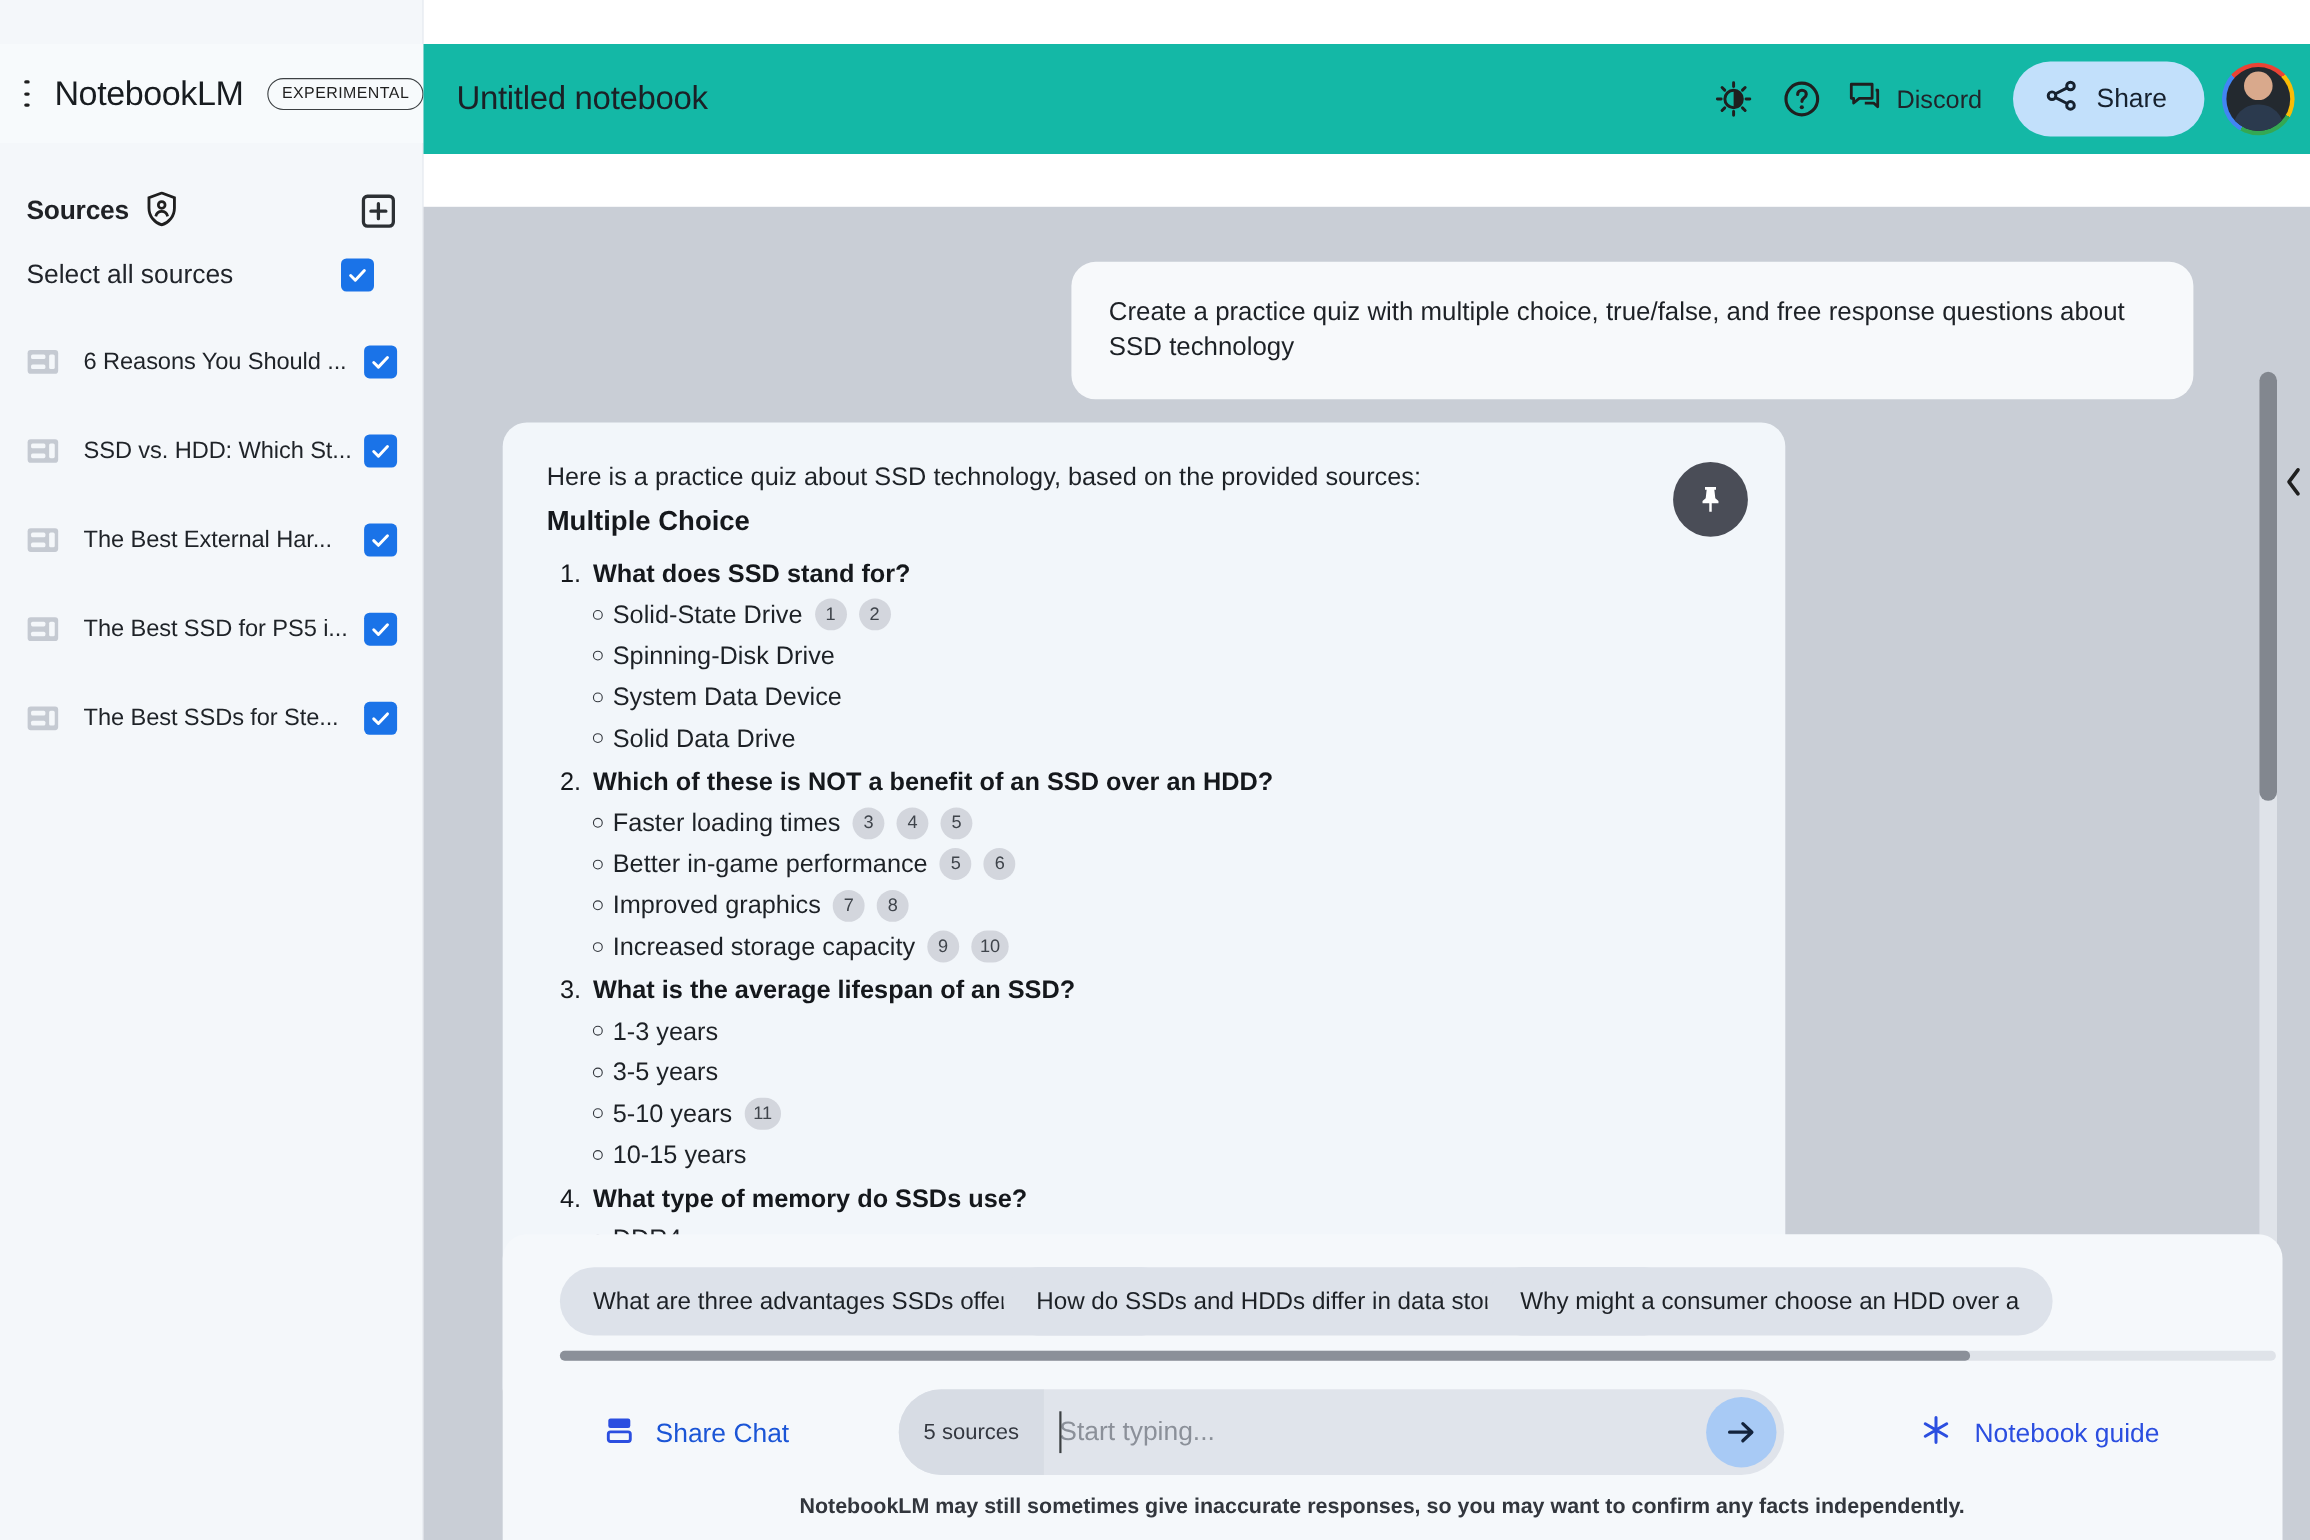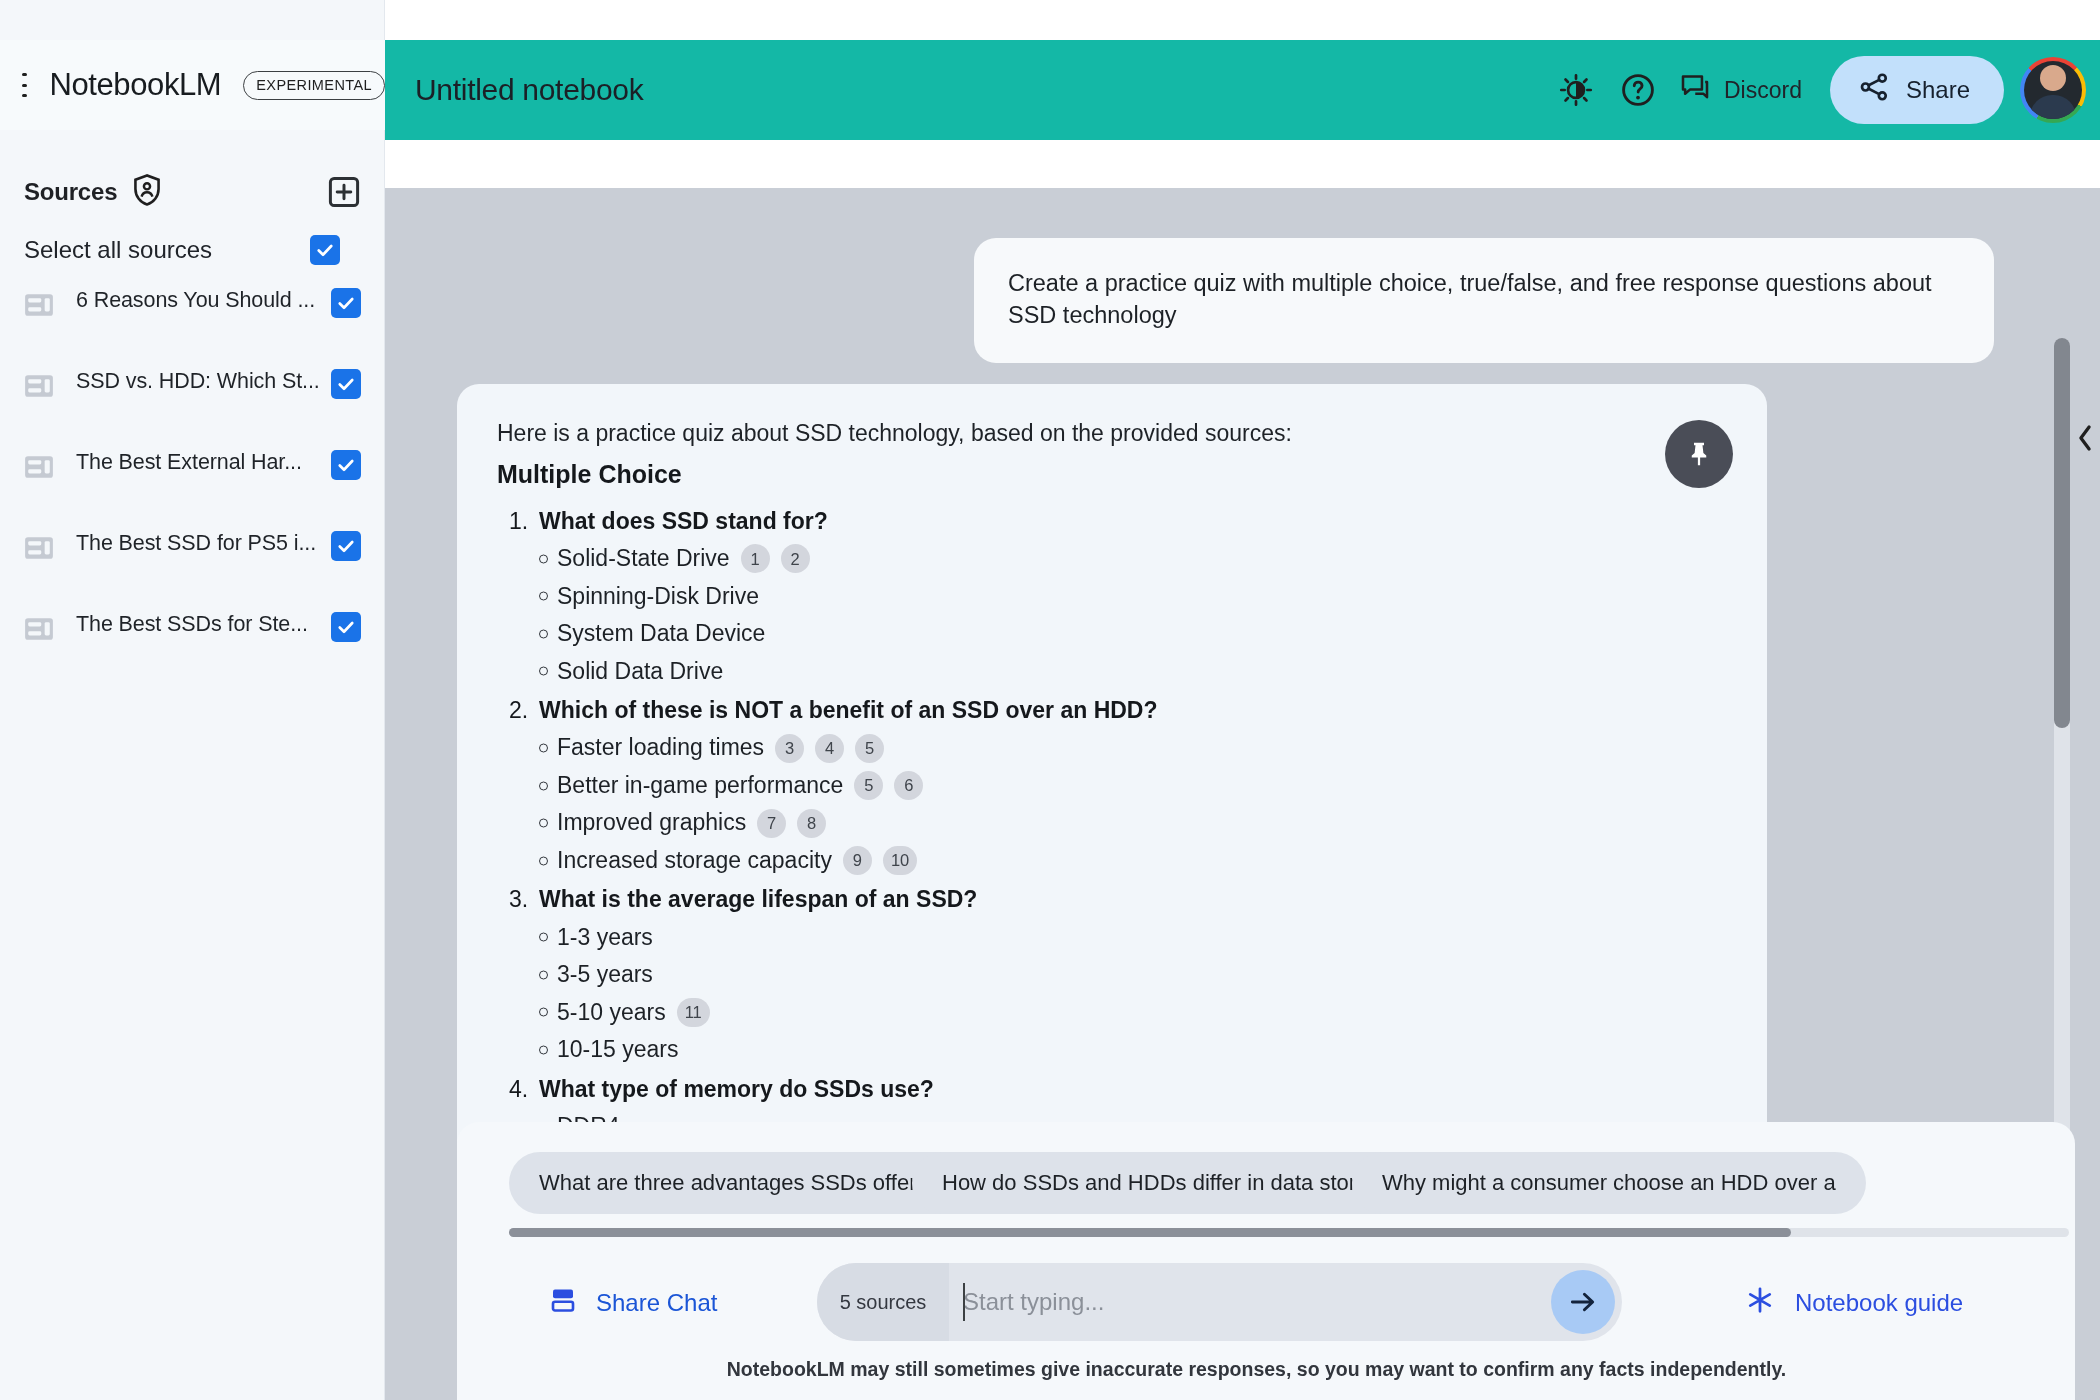--- a/index.html
+++ b/index.html
@@ -57,21 +57,21 @@
     width: 30px; height: 30px; border-radius: 5px; background: #1a73e8;
     display: flex; align-items: center; justify-content: center; cursor: pointer;
     flex: none;
   }
   .cb svg { display: block; }
   .cb-pos { position: absolute; right: 24px; }
 
   .srclist { position: absolute; left: 0; top: 288px; width: 385px; }
   .srcrow {
     position: relative; height: 81px;
-    display: flex; padding: 0 24px 0 22px;
+    display: flex; align-items: center; padding: 0 24px 0 22px;
     cursor: pointer;
   }
   .srcrow .doc-ico { flex: none; width: 34px; height: 34px; margin-right: 20px; }
   .srcrow .srcname {
     flex: 1; font-size: 21.5px; color: #1f2328; white-space: nowrap;
     overflow: hidden; letter-spacing: -0.1px;
   }
 
   
   #topbar {
@@ -127,21 +127,21 @@
   .user-bubble {
     position: absolute; left: 589px; top: 50px;
     width: 1020px;
     background: #f7f9fb; border-radius: 22px;
     padding: 29px 36px 31px 34px;
   }
   .user-bubble p { font-size: 23.5px; line-height: 1.38; color: #1d2126; }
 
   .resp-card {
     position: absolute; left: 72px; top: 196px;
-    width: 1310px; height: 900px;
+    width: 1166px; height: 900px;
     background: #f2f6fa; border-radius: 22px;
     padding: 36px 50px 0 40px;
     overflow: hidden;
   }
   .pin-btn {
     position: absolute; right: 34px; top: 36px;
     width: 68px; height: 68px; border-radius: 50%;
     background: #4a4d57; display: flex; align-items: center; justify-content: center;
     cursor: pointer;
   }

